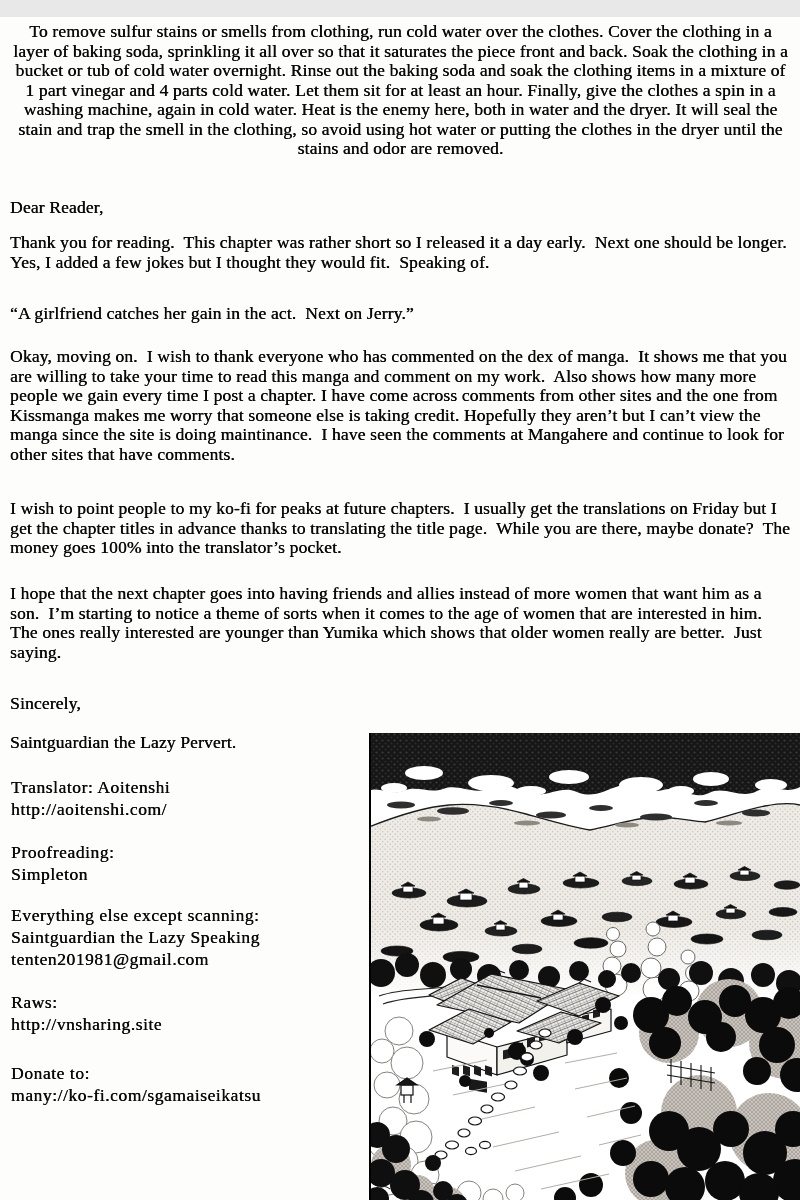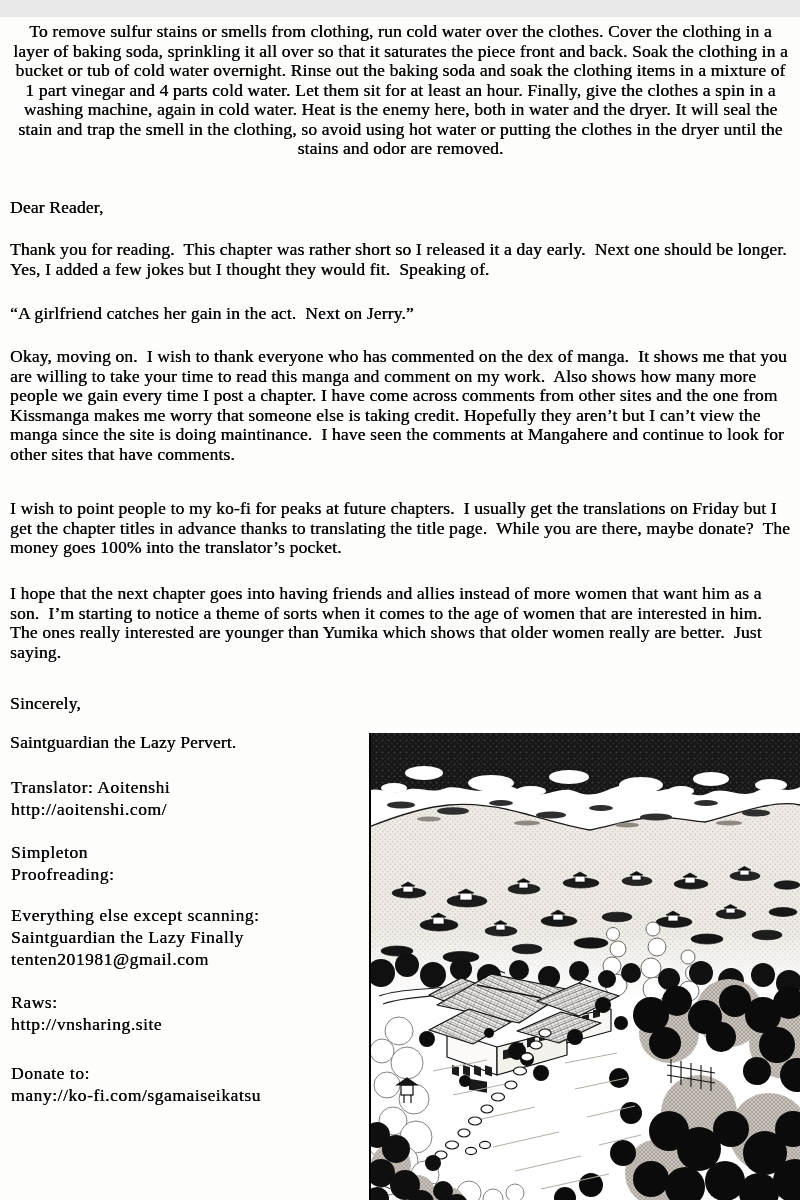--- a/index.html
+++ b/index.html
@@ -30,39 +30,39 @@
   }
   .manga-panel svg{display:block;}
 </style>
 </head>
 <body>
 
 <div class="page">
 
   <div class="para centered" style="top:5px">To remove sulfur stains or smells from clothing, run cold water over the clothes. Cover the clothing in a layer of baking soda, sprinkling it all over so that it saturates the piece front and back. Soak the clothing in a bucket or tub of cold water overnight. Rinse out the baking soda and soak the clothing items in a mixture of 1 part vinegar and 4 parts cold water. Let them sit for at least an hour. Finally, give the clothes a spin in a washing machine, again in cold water. Heat is the enemy here, both in water and the dryer. It will seal the stain and trap the smell in the clothing, so avoid using hot water or putting the clothes in the dryer until the stains and odor are removed.</div>
   <div class="para" style="top:181px">Dear Reader,</div>
-  <div class="para" style="top:223px">Thank you for reading.  This chapter was rather short so I released it a day early.  Next one should be longer.  Yes, I added a few jokes but I thought they would fit.  Speaking of.</div>
+  <div class="para" style="top:216px">Thank you for reading.  This chapter was rather short so I released it a day early.  Next one should be longer.  Yes, I added a few jokes but I thought they would fit.  Speaking of.</div>
   <div class="para" style="top:287px">“A girlfriend catches her gain in the act.  Next on Jerry.”</div>
   <div class="para" style="top:330px">Okay, moving on.  I wish to thank everyone who has commented on the dex of manga.  It shows me that you are willing to take your time to read this manga and comment on my work.  Also shows how many more people we gain every time I post a chapter. I have come across comments from other sites and the one from Kissmanga makes me worry that someone else is taking credit. Hopefully they aren’t but I can’t view the manga since the site is doing maintinance.  I have seen the comments at Mangahere and continue to look for other sites that have comments.</div>
   <div class="para" style="top:482px">I wish to point people to my ko-fi for peaks at future chapters.  I usually get the translations on Friday but I get the chapter titles in advance thanks to translating the title page.  While you are there, maybe donate?  The money goes 100% into the translator’s pocket.</div>
   <div class="para" style="top:567px">I hope that the next chapter goes into having friends and allies instead of more women that want him as a son.  I’m starting to notice a theme of sorts when it comes to the age of women that are interested in him.  The ones really interested are younger than Yumika which shows that older women really are better.  Just saying.</div>
   <div class="para narrow" style="top:677px">Sincerely,</div>
   <div class="para narrow" style="top:716px">Saintguardian the Lazy Pervert.</div>
 
   <div class="credit-group" style="top:759px">
     <div class="credit-line">Translator: Aoitenshi</div>
     <div class="credit-line">http://aoitenshi.com/</div>
   </div>
   <div class="credit-group" style="top:824px">
+    <div class="credit-line">Proofreading:</div>
     <div class="credit-line">Simpleton</div>
-    <div class="credit-line">Proofreading:</div>
   </div>
   <div class="credit-group" style="top:887px">
     <div class="credit-line">Everything else except scanning:</div>
-    <div class="credit-line">Saintguardian the Lazy Finally</div>
+    <div class="credit-line">Saintguardian the Lazy Speaking</div>
     <div class="credit-line">tenten201981@gmail.com</div>
   </div>
   <div class="credit-group" style="top:974px">
     <div class="credit-line">Raws:</div>
     <div class="credit-line">http://vnsharing.site</div>
   </div>
   <div class="credit-group" style="top:1045px">
     <div class="credit-line">Donate to:</div>
     <div class="credit-line">many://ko-fi.com/sgamaiseikatsu</div>
   </div>

